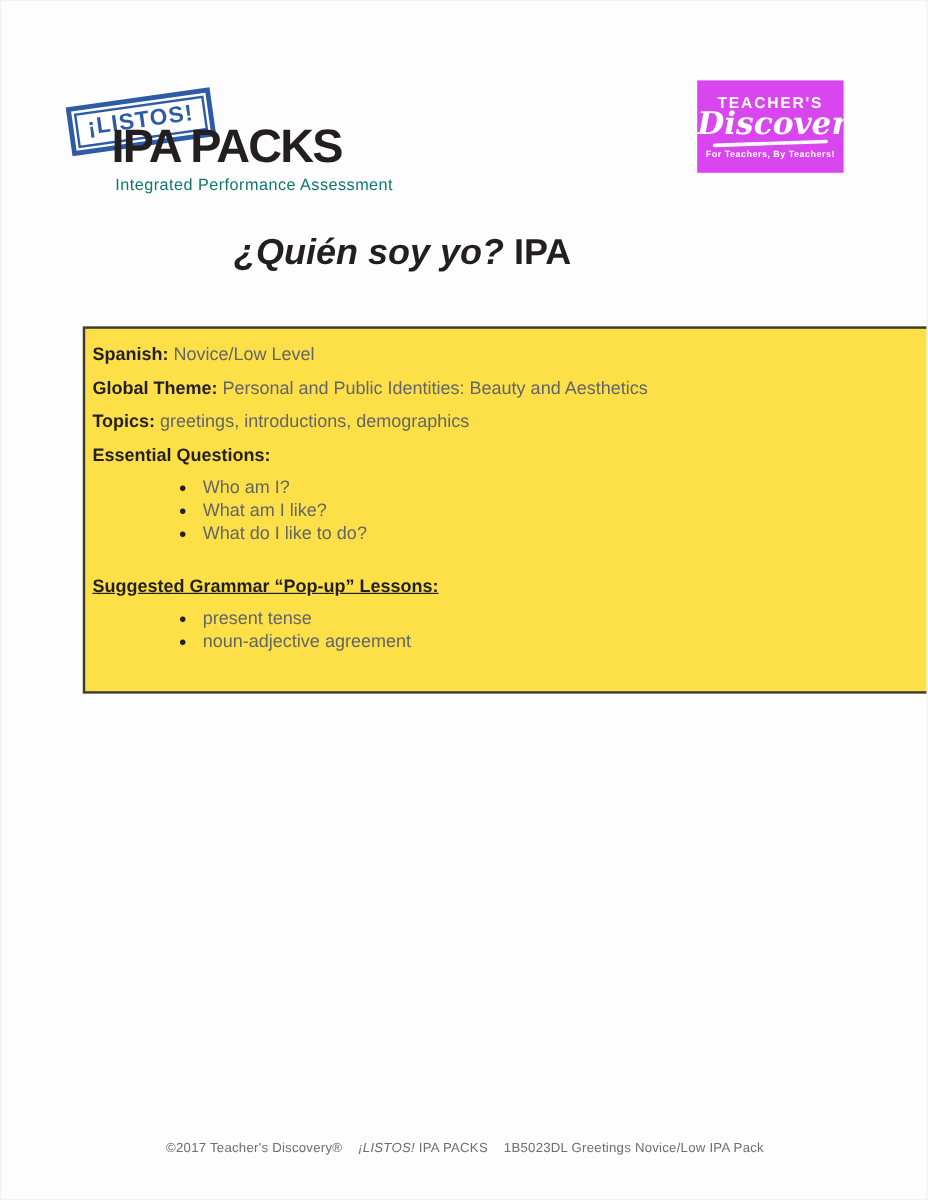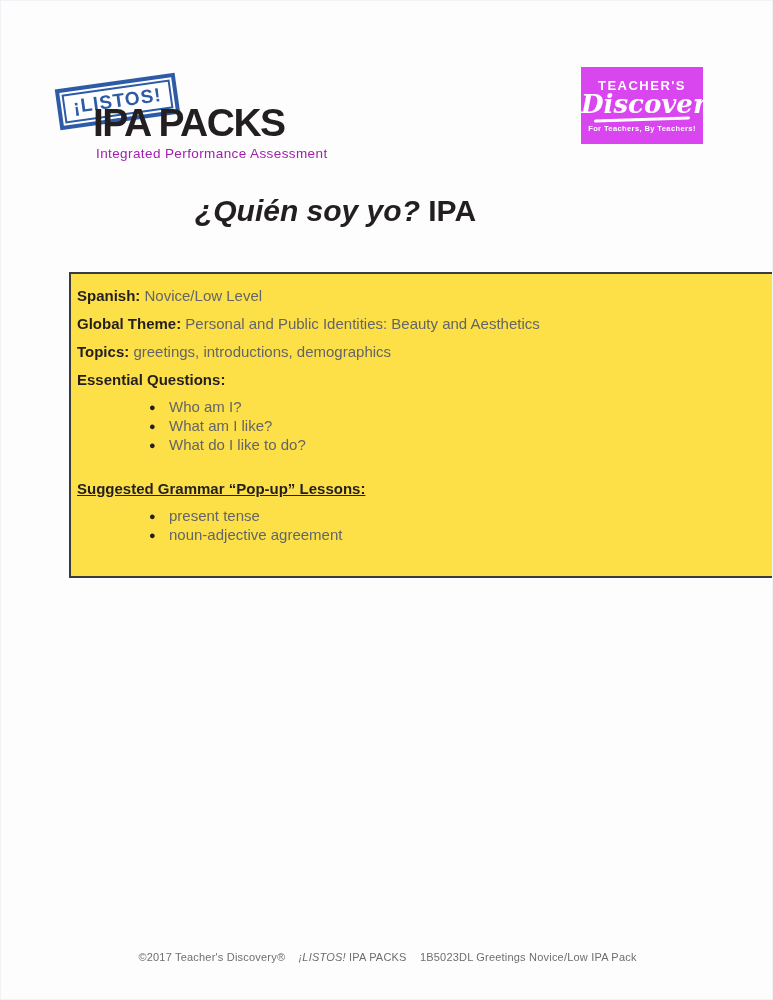--- a/index.html
+++ b/index.html
@@ -35,21 +35,21 @@
   }
   .product-title {
     position:absolute; left:92px; top:103px;
     font-size:39px; font-weight:bold;
     letter-spacing:-1.5px;
     color:#231f20;
     line-height:38px;
   }
   .product-subtitle {
     position:absolute; left:95px; top:145px;
-    font-size:13.5px; color:#a21caf;
+    font-size:13.5px; color:#0f766e;
     letter-spacing:0.4px;
   }
 
   .td-logo {
     position:absolute; left:568px; top:66px;
     width:122px; height:77px;
     background:#d946ef;
     color:#fff;
     text-align:center;
     overflow:hidden;

